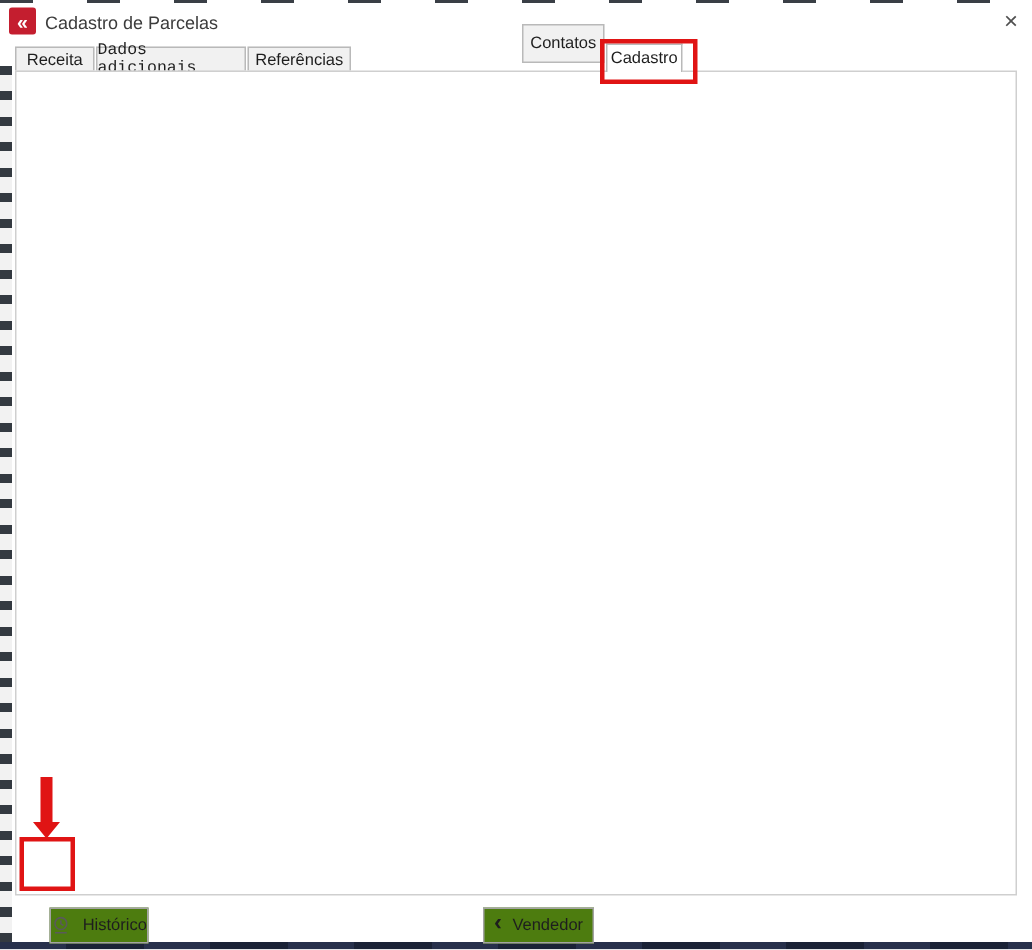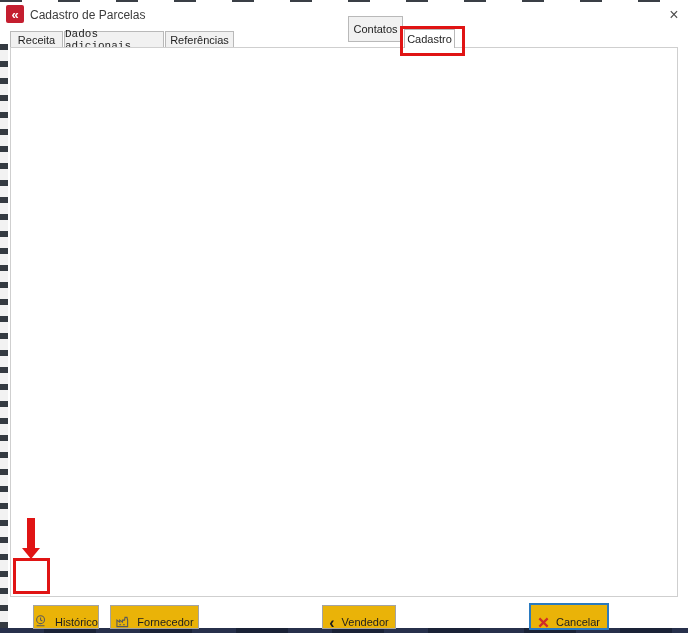--- a/index.html
+++ b/index.html
@@ -17,22 +17,22 @@
           display:flex;align-items:center;justify-content:center;color:#9a9a9a;}
   .group{position:absolute;box-sizing:border-box;border:1px solid #b2b2b2;border-radius:3px;background:#fff;}
   .group-title{position:absolute;background:#fff;padding:0 3px;font-size:11px;color:#1e1e1e;line-height:11px;}
   .tab{position:absolute;box-sizing:border-box;background:#f1f1f1;border:1px solid #b9b9b9;
        font-size:11px;color:#1e1e1e;display:flex;align-items:center;justify-content:center;}
   .tab.active{background:#ffffff;border-bottom:none;z-index:3;}
   .grid{position:absolute;box-sizing:border-box;background:#ffffff;border:1px solid #7a7a7a;}
   .grid-row{display:flex;}
   .grid-cell{box-sizing:border-box;border-right:1px solid #c6c6c6;font-size:11px;color:#111;
              padding:3px 4px 0 4px;overflow:hidden;white-space:nowrap;}
-  .footer-btn{position:absolute;box-sizing:border-box;height:24px;background:#eab308;border:1px solid #a3a3a3;
-             display:flex;align-items:flex-end;justify-content:center;gap:7px;font-size:11px;color:#1e1e1e;}
+  .footer-btn{position:absolute;box-sizing:border-box;height:24px;background:#4d7c0f;border:1px solid #a3a3a3;
+             display:flex;align-items:center;justify-content:center;gap:7px;font-size:11px;color:#1e1e1e;}
   .totline{position:absolute;text-align:right;font-weight:bold;color:#111;}
   .ann{position:absolute;pointer-events:none;z-index:9;}
   svg{display:block;}
 </style>
 </head>
 <body>
 
 <div class="stage">
 
   <div class="abs" style="left:0;top:0;width:688px;height:2px;background:repeating-linear-gradient(to right,#3a3f46 0 22px,#ffffff 22px 58px);"></div>
@@ -312,35 +312,18 @@
 
   <div class="footer-btn" style="left:33px;top:605px;width:66px;">
     <span>
       <svg width="14" height="14" viewBox="0 0 16 16" fill="none" stroke="#5a5a5a" stroke-width="1.2">
         <circle cx="7.5" cy="6.5" r="4.5"></circle>
           <path d="M7.5 4v2.7l2 1.3M3 13.5h9"></path>
         </svg>
       </span>
     <span>Histórico</span>
   </div>
-  <div class="footer-btn" style="left:110px;top:605px;width:89px;">
-    <span>
-      <svg width="15" height="13" viewBox="0 0 16 14" fill="none" stroke="#5a5a5a" stroke-width="1.2">
-        <path d="M2 12.5V5.5l3 2.3V5.5l3 2.3V5.5h2.2l.5-3h2.1l.7 3v7z"></path>
-          <path d="M4.5 10.5h2M8.5 10.5h2"></path>
-        </svg>
-      </span>
-    <span>Fornecedor</span>
-  </div>
   <div class="footer-btn" style="left:322px;top:605px;width:74px;">
     <span style="font-size:16px;font-weight:bold;line-height:10px;margin-top:-3px;">‹</span>
     <span>Vendedor</span>
   </div>
-  <div class="footer-btn" style="left:529px;top:603px;width:80px;height:27px;border:2px solid #2a7ac0;">
-    <span>
-      <svg width="11" height="11" viewBox="0 0 12 12" fill="none" stroke="#cf2b2b" stroke-width="2.4">
-          <path d="M1.5 1.5l9 9M10.5 1.5l-9 9"></path>
-        </svg>
-      </span>
-    <span>Cancelar</span>
-  </div>
 
 </div>
 
 </body></html>

